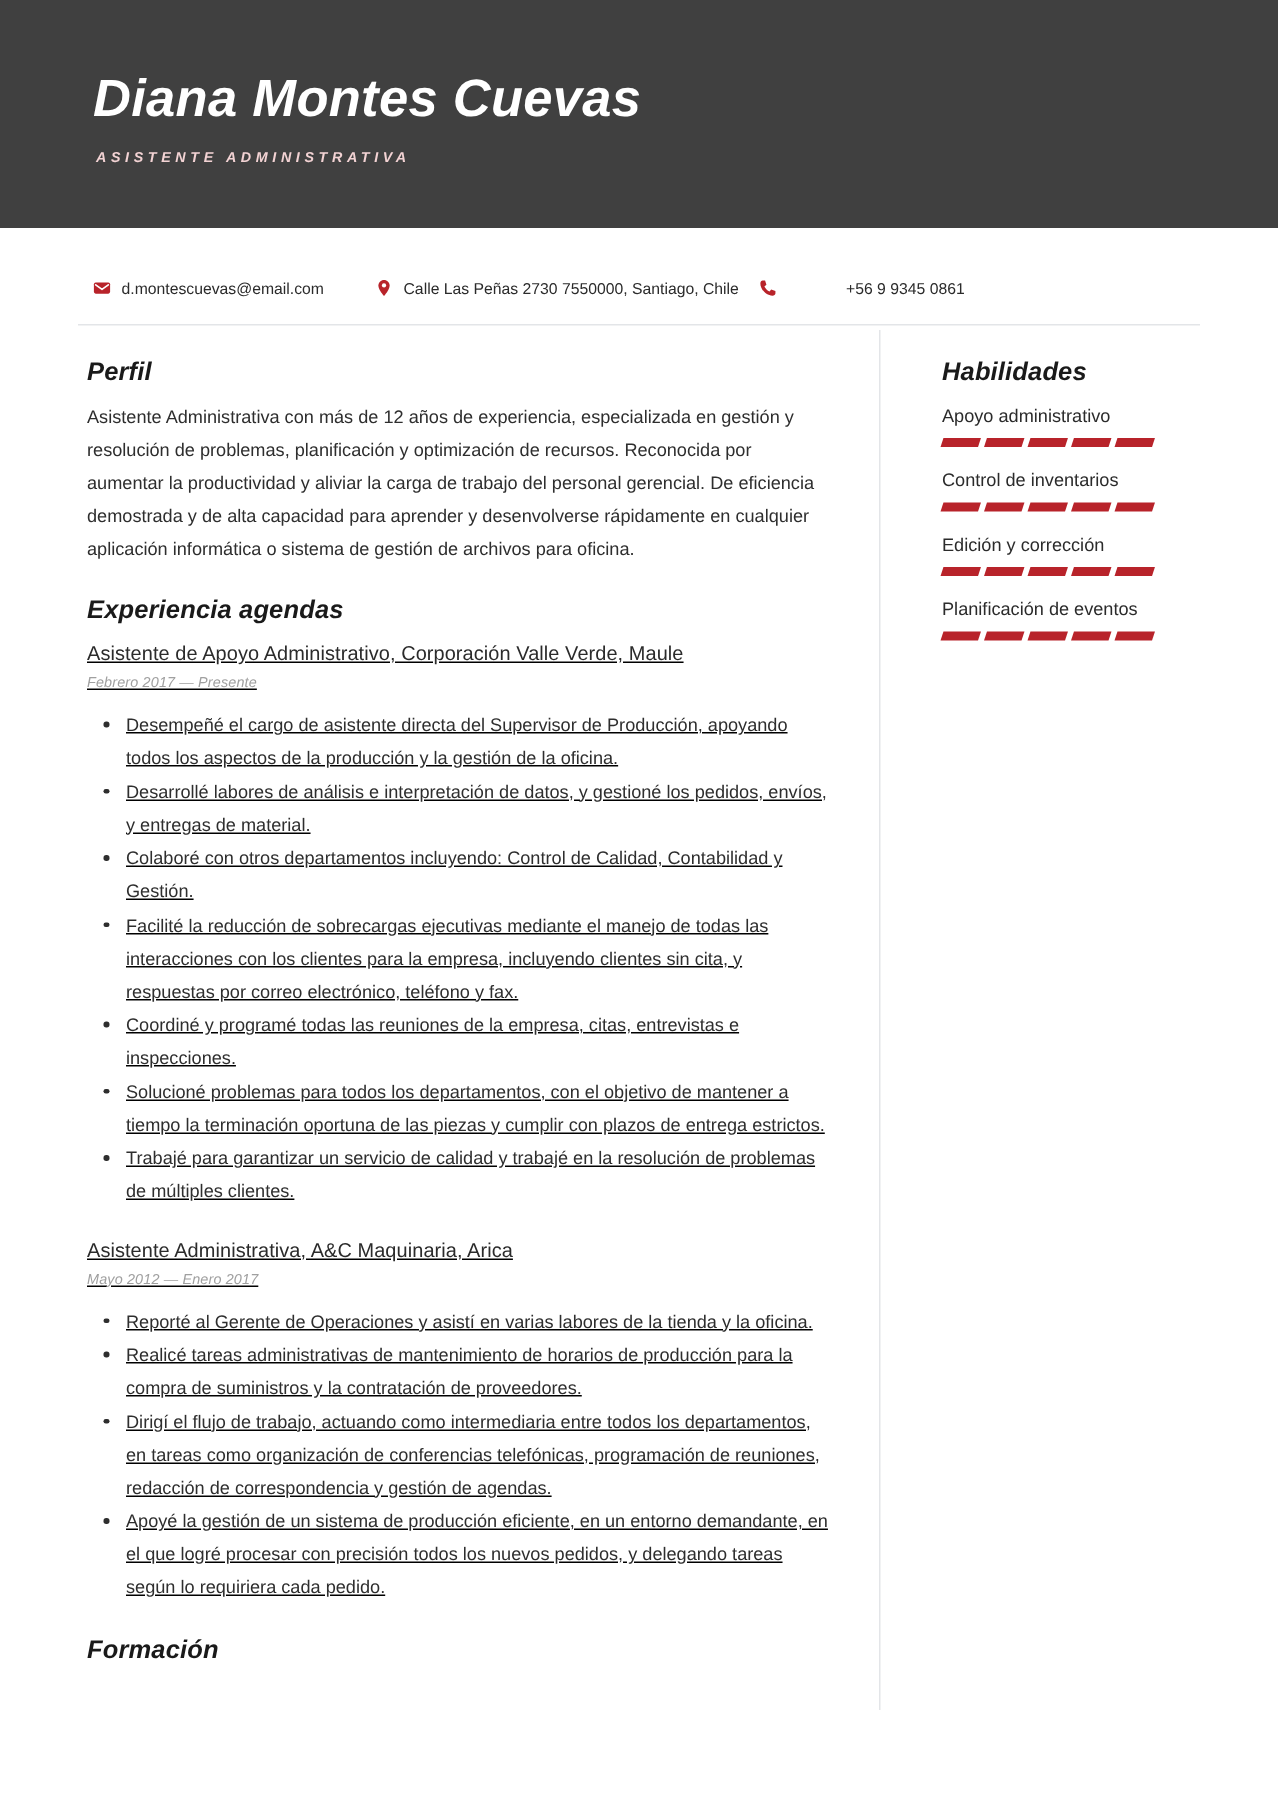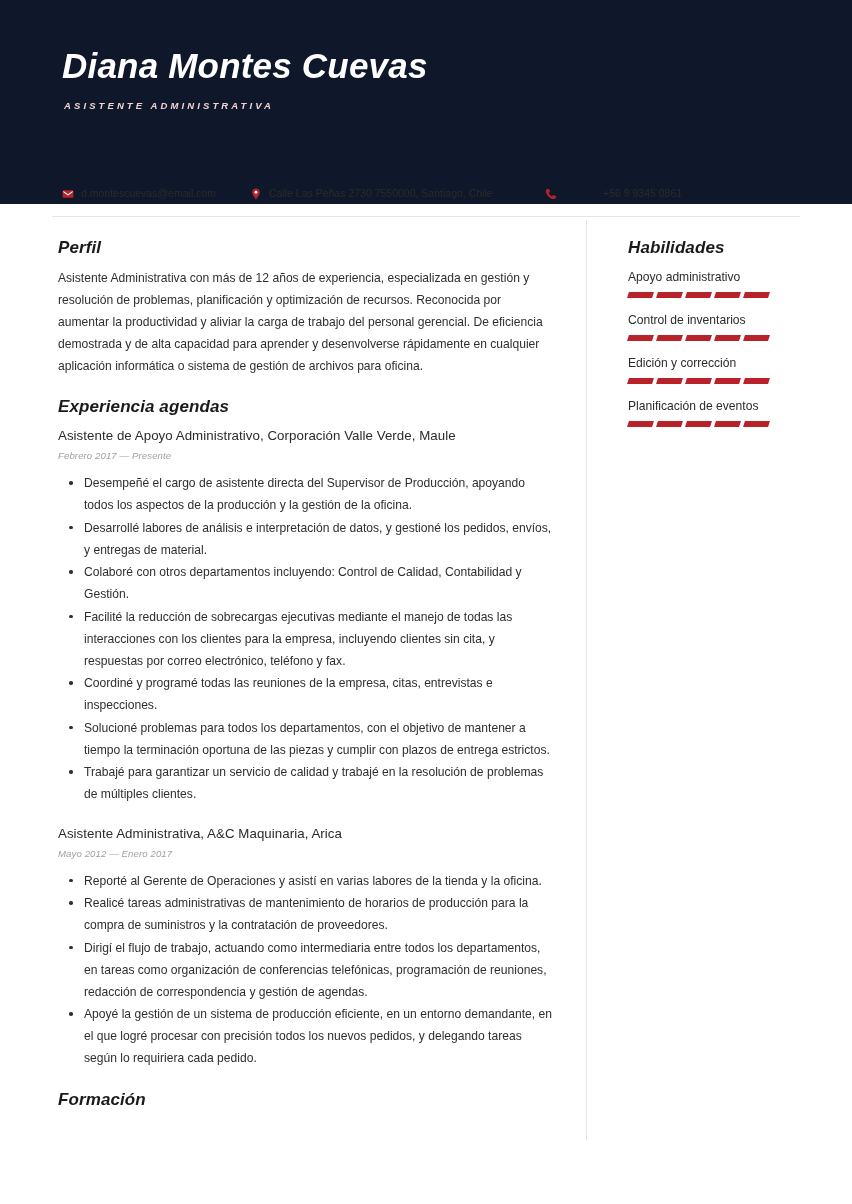--- a/index.html
+++ b/index.html
@@ -6,45 +6,45 @@
   html, body {
     width:852px; height:1204px;
     background:#ffffff;
     font-family:"Liberation Sans", sans-serif;
     -webkit-font-smoothing:antialiased;
   }
   .page { position:relative; width:852px; height:1204px; background:#fff; overflow:hidden; }
 
   
   .banner {
-    position:absolute; left:0; top:0; width:852px; height:204px;
-    background:#0f172a;
+    position:absolute; left:0; top:0; width:852px; height:152px;
+    background:#404040;
   }
   .banner-name {
     position:absolute; left:62px; top:46px;
     font-size:35px; font-weight:bold; font-style:italic;
     color:#ffffff; letter-spacing:0.2px; white-space:nowrap;
   }
   .banner-role {
     position:absolute; left:64px; top:100px;
     font-size:9.5px; font-style:italic; font-weight:bold;
     color:#f3d3d4; letter-spacing:3.1px; white-space:nowrap;
   }
 
   
   .contact-bar {
     position:absolute; left:52px; top:186px; width:748px; height:24px;
   }
   .contact-item {
-    position:absolute; top:0; display:flex; align-items:flex-end; gap:7px;
+    position:absolute; top:0; display:flex; align-items:flex-start; gap:7px;
     font-size:10.5px; color:#2b2b2b; white-space:nowrap; line-height:14px;
   }
   .contact-item.c1 { left:10px; }
   .contact-item.c2 { left:198px; }
-  .contact-item.c3 { left:493px;gap:46px; }
+  .contact-item.c3 { left:454px;gap:46px; }
   .cicon { display:inline-flex; align-items:center; justify-content:center; width:12px; height:12px; flex:none; }
   .cicon svg { display:block; }
 
   .hrule {
     position:absolute; left:52px; top:216px; width:748px; height:1px;
     background:#e3e5e8;
   }
 
   
   .vrule {
@@ -59,21 +59,21 @@
   .sec-title {
     font-size:17px; font-weight:bold; font-style:italic;
     color:#1a1a1a; letter-spacing:0.1px;
     margin-bottom:9px;
   }
   .para {
     font-size:12.1px; color:#2e2e2e; line-height:22px;
     text-align:left; width:490px;
   }
 
-  .job { margin-top:0; }
+  .job { margin-top:0;text-decoration:underline; }
   .job-title {
     font-size:13.3px; font-weight:normal; color:#2b2b2b;
     line-height:20px; letter-spacing:0.05px;
   }
   .job-dates {
     font-size:9.6px; font-style:italic; color:#a0a0a0;
     line-height:16px; margin-top:2px; letter-spacing:0.1px;
   }
   ul.bullets {
     list-style:none; margin:8px 0 0 0; padding:0;

